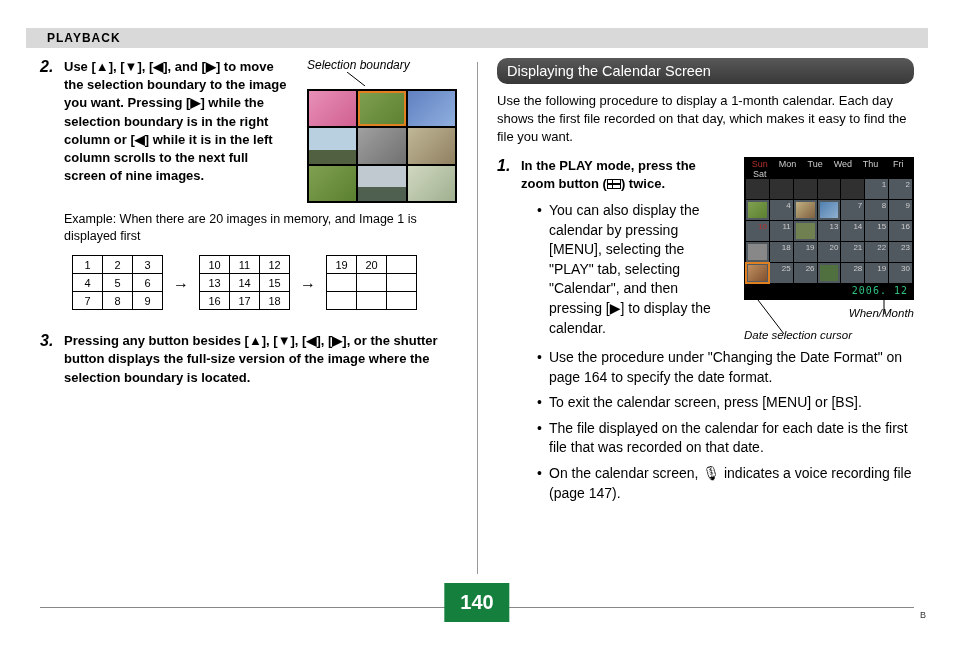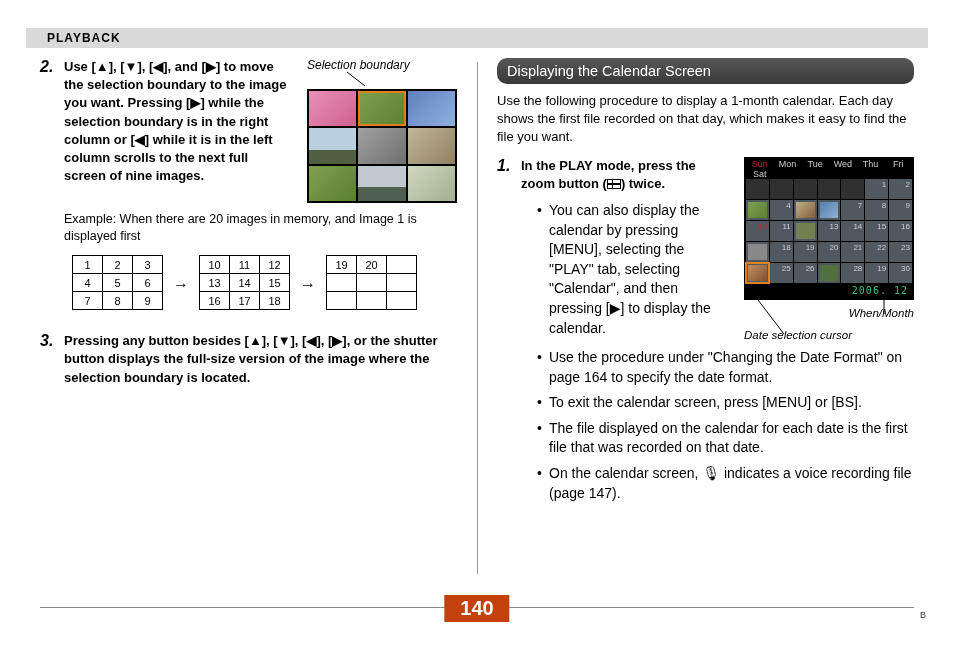--- a/index.html
+++ b/index.html
@@ -122,25 +122,25 @@
   .cal-cell.blank { background:#303030; }
   .cal-cell .thumbmini { position:absolute; inset:2px; background: linear-gradient(135deg,#80a050,#5a8030); }
   .cal-cursor { outline:2px solid #e08020; outline-offset:-1px;}
   .cal-ym { color:#30c080; text-align:right; font-size:10px; padding:2px 4px; font-family: monospace; letter-spacing:1px;}
   .callout { font-style: italic; font-size: 11.5px; }
   .callout-line { stroke:#000; stroke-width:1; fill:none;}
   .page-num-box {
     position:absolute;
     left:50%; transform:translateX(-50%);
     bottom:24px;
-    background:#c2410c;
+    background:#15803d;
     color:#fff;
     font-weight:bold;
     font-size:20px;
-    padding:2px 16px;
+    padding:8px 16px;
   }
   .page-rule {
     position:absolute;
     left:40px; right:40px; bottom:38px;
     border-top:1px solid #888;
   }
   .corner-b {
     position:absolute; right:28px; bottom:26px; font-size:9px; color:#333;
   }
   .zoom-icon {

